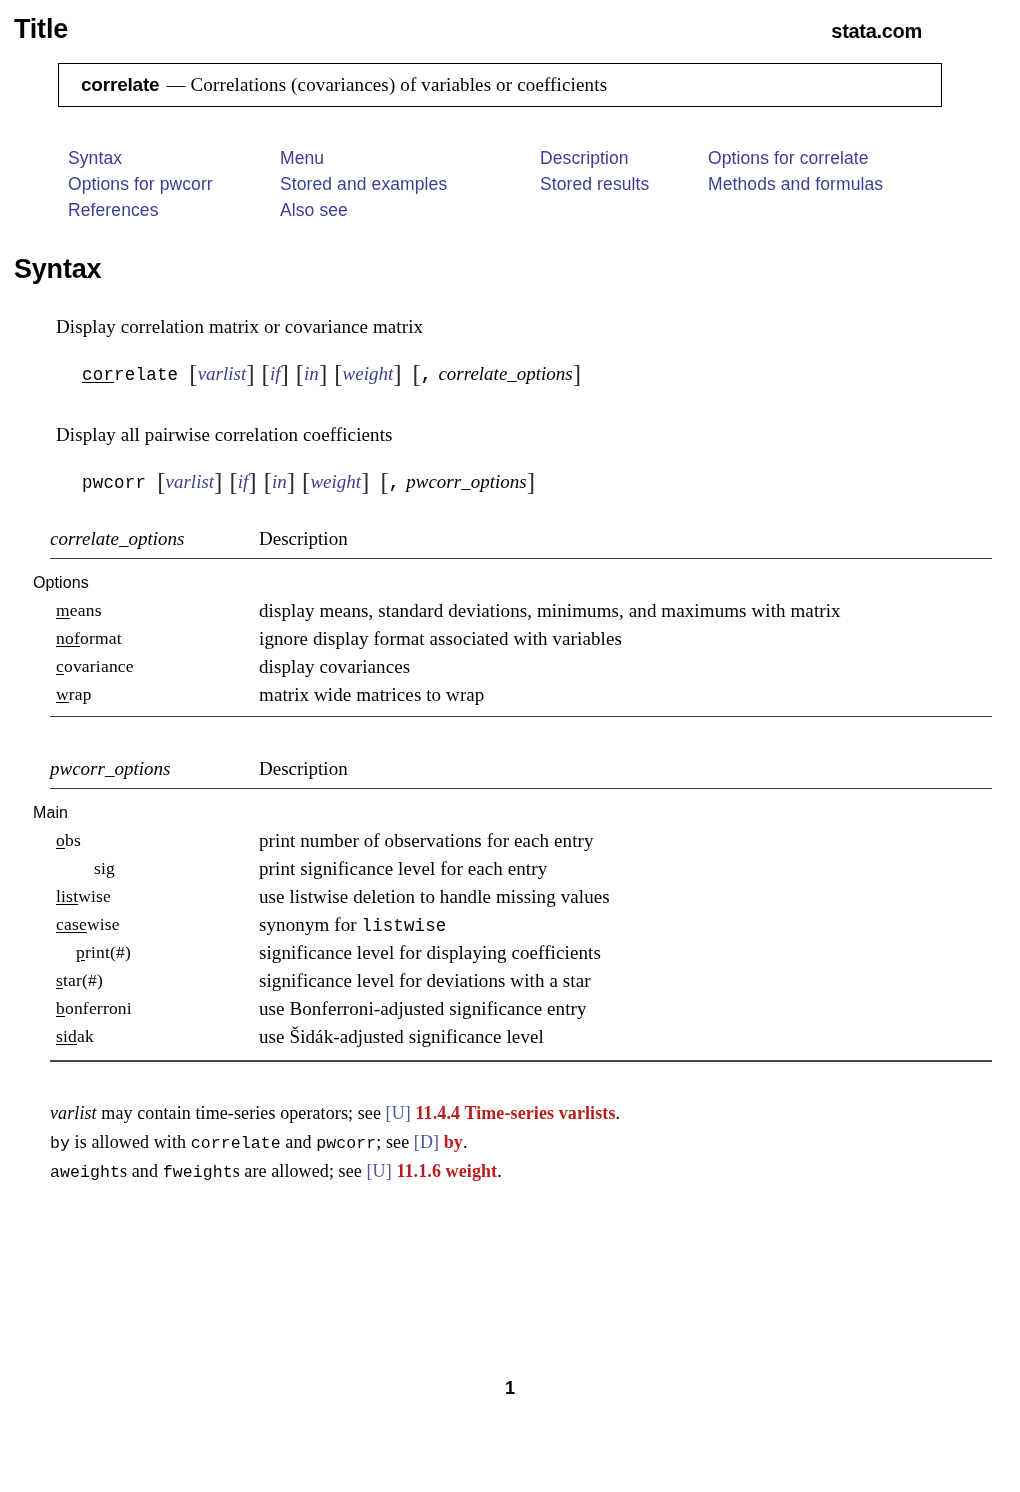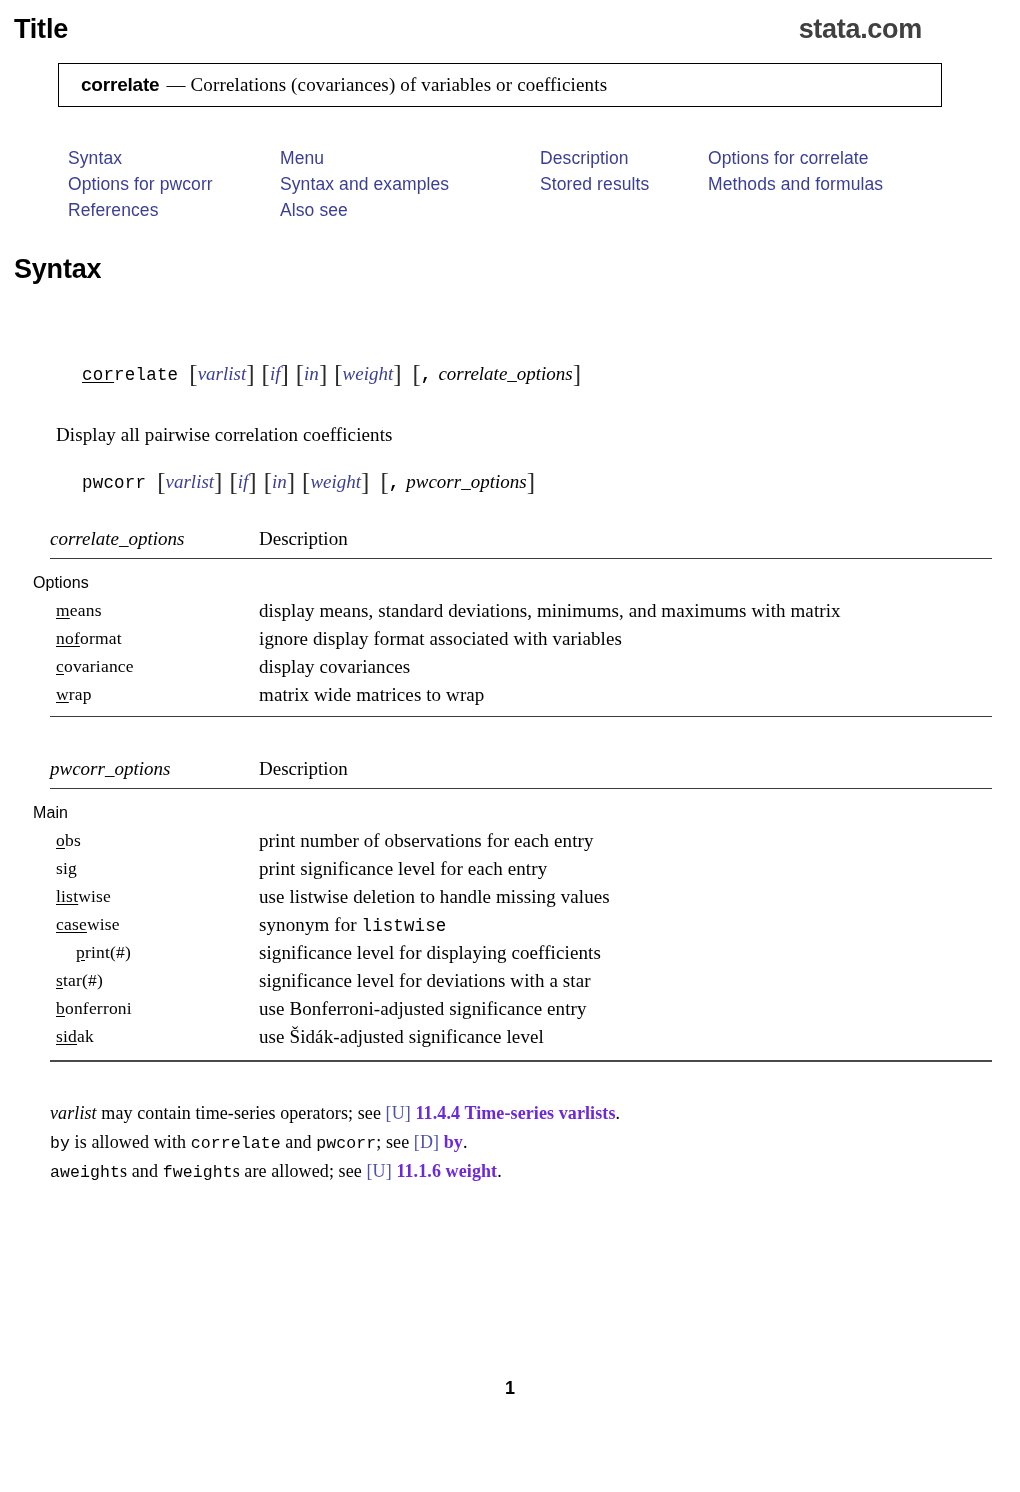--- a/index.html
+++ b/index.html
@@ -37,22 +37,22 @@
   .title-word {
     font-family: "Liberation Sans", sans-serif;
     font-weight: bold;
     font-size: 27px;
     letter-spacing: -0.2px;
     color: #000;
   }
   .stata-com {
     font-family: "Liberation Sans", sans-serif;
     font-weight: bold;
-    font-size: 27px;
-    color: #404040;
+    font-size: 20px;
+    color: #000000;
     letter-spacing: -0.3px;
   }
 
   
   .title-box {
     position: absolute;
     top: 63px;
     left: 58px;
     width: 884px;
     height: 44px;
@@ -213,21 +213,21 @@
     letter-spacing: 0.1px;
     white-space: nowrap;
   }
   .footnote .m {
     font-family: "Liberation Mono", monospace;
     font-size: 16.5px;
   }
   .footnote i { font-style: italic; }
   .bracketlink { color: #4e52a8; }
   .reflink {
-    color: #6d28d9;
+    color: #b91c1c;
     font-weight: bold;
   }
 
   
   .pagenum {
     position: absolute;
     top: 1378px;
     left: 0;
     width: 1020px;
     text-align: center;
@@ -251,29 +251,30 @@
     <span class="dash">—</span>
     <span class="cmd-desc">Correlations (covariances) of variables or coefficients</span>
   </div>
 
   <div class="navlinks">
     <span>Syntax</span>
     <span>Menu</span>
     <span>Description</span>
     <span>Options for correlate</span>
     <span>Options for pwcorr</span>
-    <span>Syntax and examples</span>
+    <span>Stored and examples</span>
     <span>Stored results</span>
     <span>Methods and formulas</span>
     <span>References</span>
     <span>Also see</span>
   </div>
 
   <div class="section-h" id="syntax-heading">Syntax</div>
 
+  <div class="syn-label" style="top:316px;">Display correlation matrix or covariance matrix</div>
   <div class="syn-line" style="top:360px;">
     <span class="mono"><span class="u">cor</span><span>relate</span></span><span class="sp2"></span><span class="brk">[</span><span class="arg">varlist</span><span class="brk">]</span><span class="sp"></span><span class="brk">[</span><span class="arg">if</span><span class="brk">]</span><span class="sp"></span><span class="brk">[</span><span class="arg">in</span><span class="brk">]</span><span class="sp"></span><span class="brk">[</span><span class="arg">weight</span><span class="brk">]</span><span class="sp2"></span><span class="brk">[</span><span class="comma">,</span><span class="sp"></span><span class="argblack">correlate_options</span><span class="brk">]</span>
   </div>
 
   <div class="syn-label" style="top:424px;">Display all pairwise correlation coefficients</div>
   <div class="syn-line" style="top:468px;">
     <span class="mono"><span class="u"></span><span>pwcorr</span></span><span class="sp2"></span><span class="brk">[</span><span class="arg">varlist</span><span class="brk">]</span><span class="sp"></span><span class="brk">[</span><span class="arg">if</span><span class="brk">]</span><span class="sp"></span><span class="brk">[</span><span class="arg">in</span><span class="brk">]</span><span class="sp"></span><span class="brk">[</span><span class="arg">weight</span><span class="brk">]</span><span class="sp2"></span><span class="brk">[</span><span class="comma">,</span><span class="sp"></span><span class="argblack">pwcorr_options</span><span class="brk">]</span>
   </div>
 
   <div class="opt-table">
@@ -299,21 +300,21 @@
 
   <div class="opt-table">
     <div class="tbl-head-opt" style="top:758px;">pwcorr_options</div>
     <div class="tbl-head-desc" style="top:758px;">Description</div>
     <div class="rule" style="top:788px;"></div>
     <div class="subhead" style="top:804px;">Main</div>
 
     <div class="opt-name" style="top:830px;"><span class="u">o</span><span>bs</span></div>
     <div class="opt-desc" style="top:830px;">print number of observations for each entry</div>
 
-    <div class="opt-name" style="top:858px;"><span class="u"></span><span>sig</span></div>
+    <div class="opt-name" style="top:858px;margin-left:38px;"><span class="u"></span><span>sig</span></div>
     <div class="opt-desc" style="top:858px;">print significance level for each entry</div>
 
     <div class="opt-name" style="top:886px;"><span class="u">list</span><span>wise</span></div>
     <div class="opt-desc" style="top:886px;">use listwise deletion to handle missing values</div>
 
     <div class="opt-name" style="top:914px;"><span class="u">case</span><span>wise</span></div>
     <div class="opt-desc" style="top:914px;"><span>synonym for </span><span class="mono-inline">listwise</span></div>
 
     <div class="opt-name" style="top:942px;margin-left:20px;"><span class="u">p</span><span>rint(#)</span></div>
     <div class="opt-desc" style="top:942px;">significance level for displaying coefficients</div>

